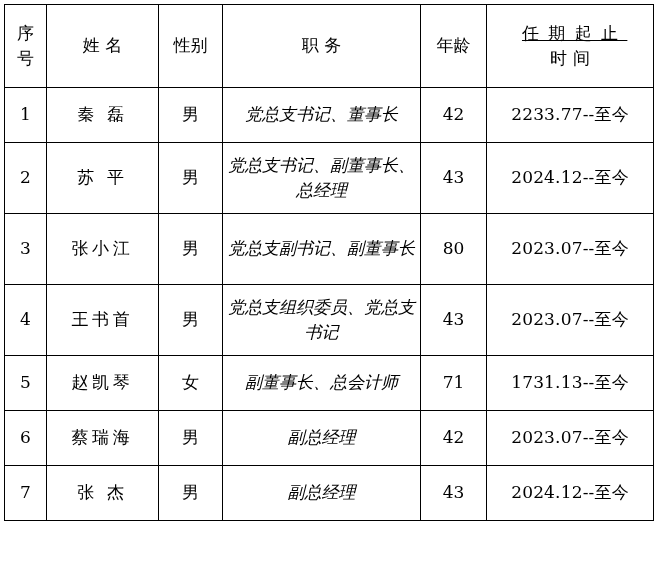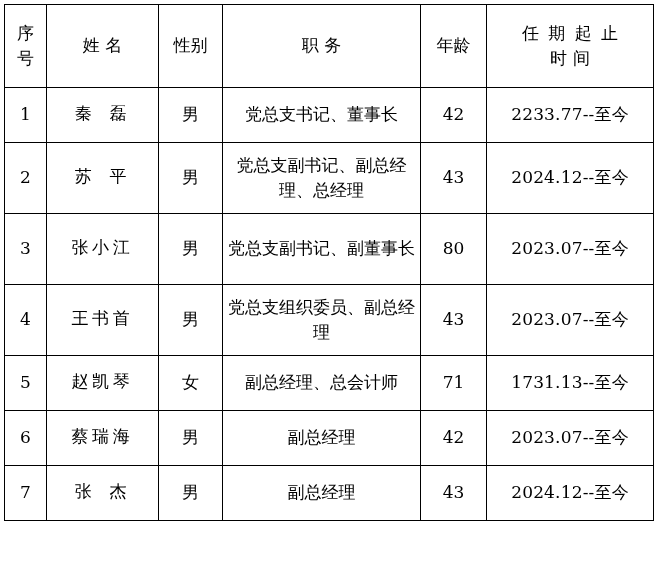--- a/index.html
+++ b/index.html
@@ -57,43 +57,44 @@
   }
   .hdr-term {
     line-height: 1.6;
   }
   .hdr-term span {
     display: block;
   }
   .sp2 {
     letter-spacing: 0.55em;
     padding-left: 0.55em;
+    text-decoration: underline;
   }
   .sp3 {
     letter-spacing: 0.35em;
     padding-left: 0.35em;
     font-family: Liberation Serif, serif;
   }
   tbody td {
     height: 46px;
   }
   tbody tr.tall td {
     height: 62px;
   }
   td.post {
     line-height: 1.5;
+    font-style: italic;
   }
   td.term {
     font-size: 16px;
     letter-spacing: 0.01em;
   }
   td.name {
     letter-spacing: 0.22em;
     padding-left: 0.22em;
-    font-family: Liberation Mono, monospace;
   }
   td.num, td.age {
     font-size: 17px;
   }
 </style>
 </head>
 <body>
 
 <div class="sheet">
   <table class="roster">
@@ -127,45 +128,45 @@
         <td class="name">秦 磊</td>
         <td>男</td>
         <td class="post">党总支书记、董事长</td>
         <td class="age">42</td>
         <td class="term">2233.77--至今</td>
       </tr>
       <tr class="tall">
         <td class="num">2</td>
         <td class="name">苏 平</td>
         <td>男</td>
-        <td class="post">党总支副书记、副总经理、总经理</td>
+        <td class="post">党总支书记、副董事长、总经理</td>
         <td class="age">43</td>
         <td class="term">2024.12--至今</td>
       </tr>
       <tr class="tall">
         <td class="num">3</td>
         <td class="name">张小江</td>
         <td>男</td>
         <td class="post">党总支副书记、副董事长</td>
         <td class="age">80</td>
         <td class="term">2023.07--至今</td>
       </tr>
       <tr class="tall">
         <td class="num">4</td>
         <td class="name">王书首</td>
         <td>男</td>
-        <td class="post">党总支组织委员、副总经理</td>
+        <td class="post">党总支组织委员、党总支书记</td>
         <td class="age">43</td>
         <td class="term">2023.07--至今</td>
       </tr>
       <tr>
         <td class="num">5</td>
         <td class="name">赵凯琴</td>
         <td>女</td>
-        <td class="post">副总经理、总会计师</td>
+        <td class="post">副董事长、总会计师</td>
         <td class="age">71</td>
         <td class="term">1731.13--至今</td>
       </tr>
       <tr>
         <td class="num">6</td>
         <td class="name">蔡瑞海</td>
         <td>男</td>
         <td class="post">副总经理</td>
         <td class="age">42</td>
         <td class="term">2023.07--至今</td>

